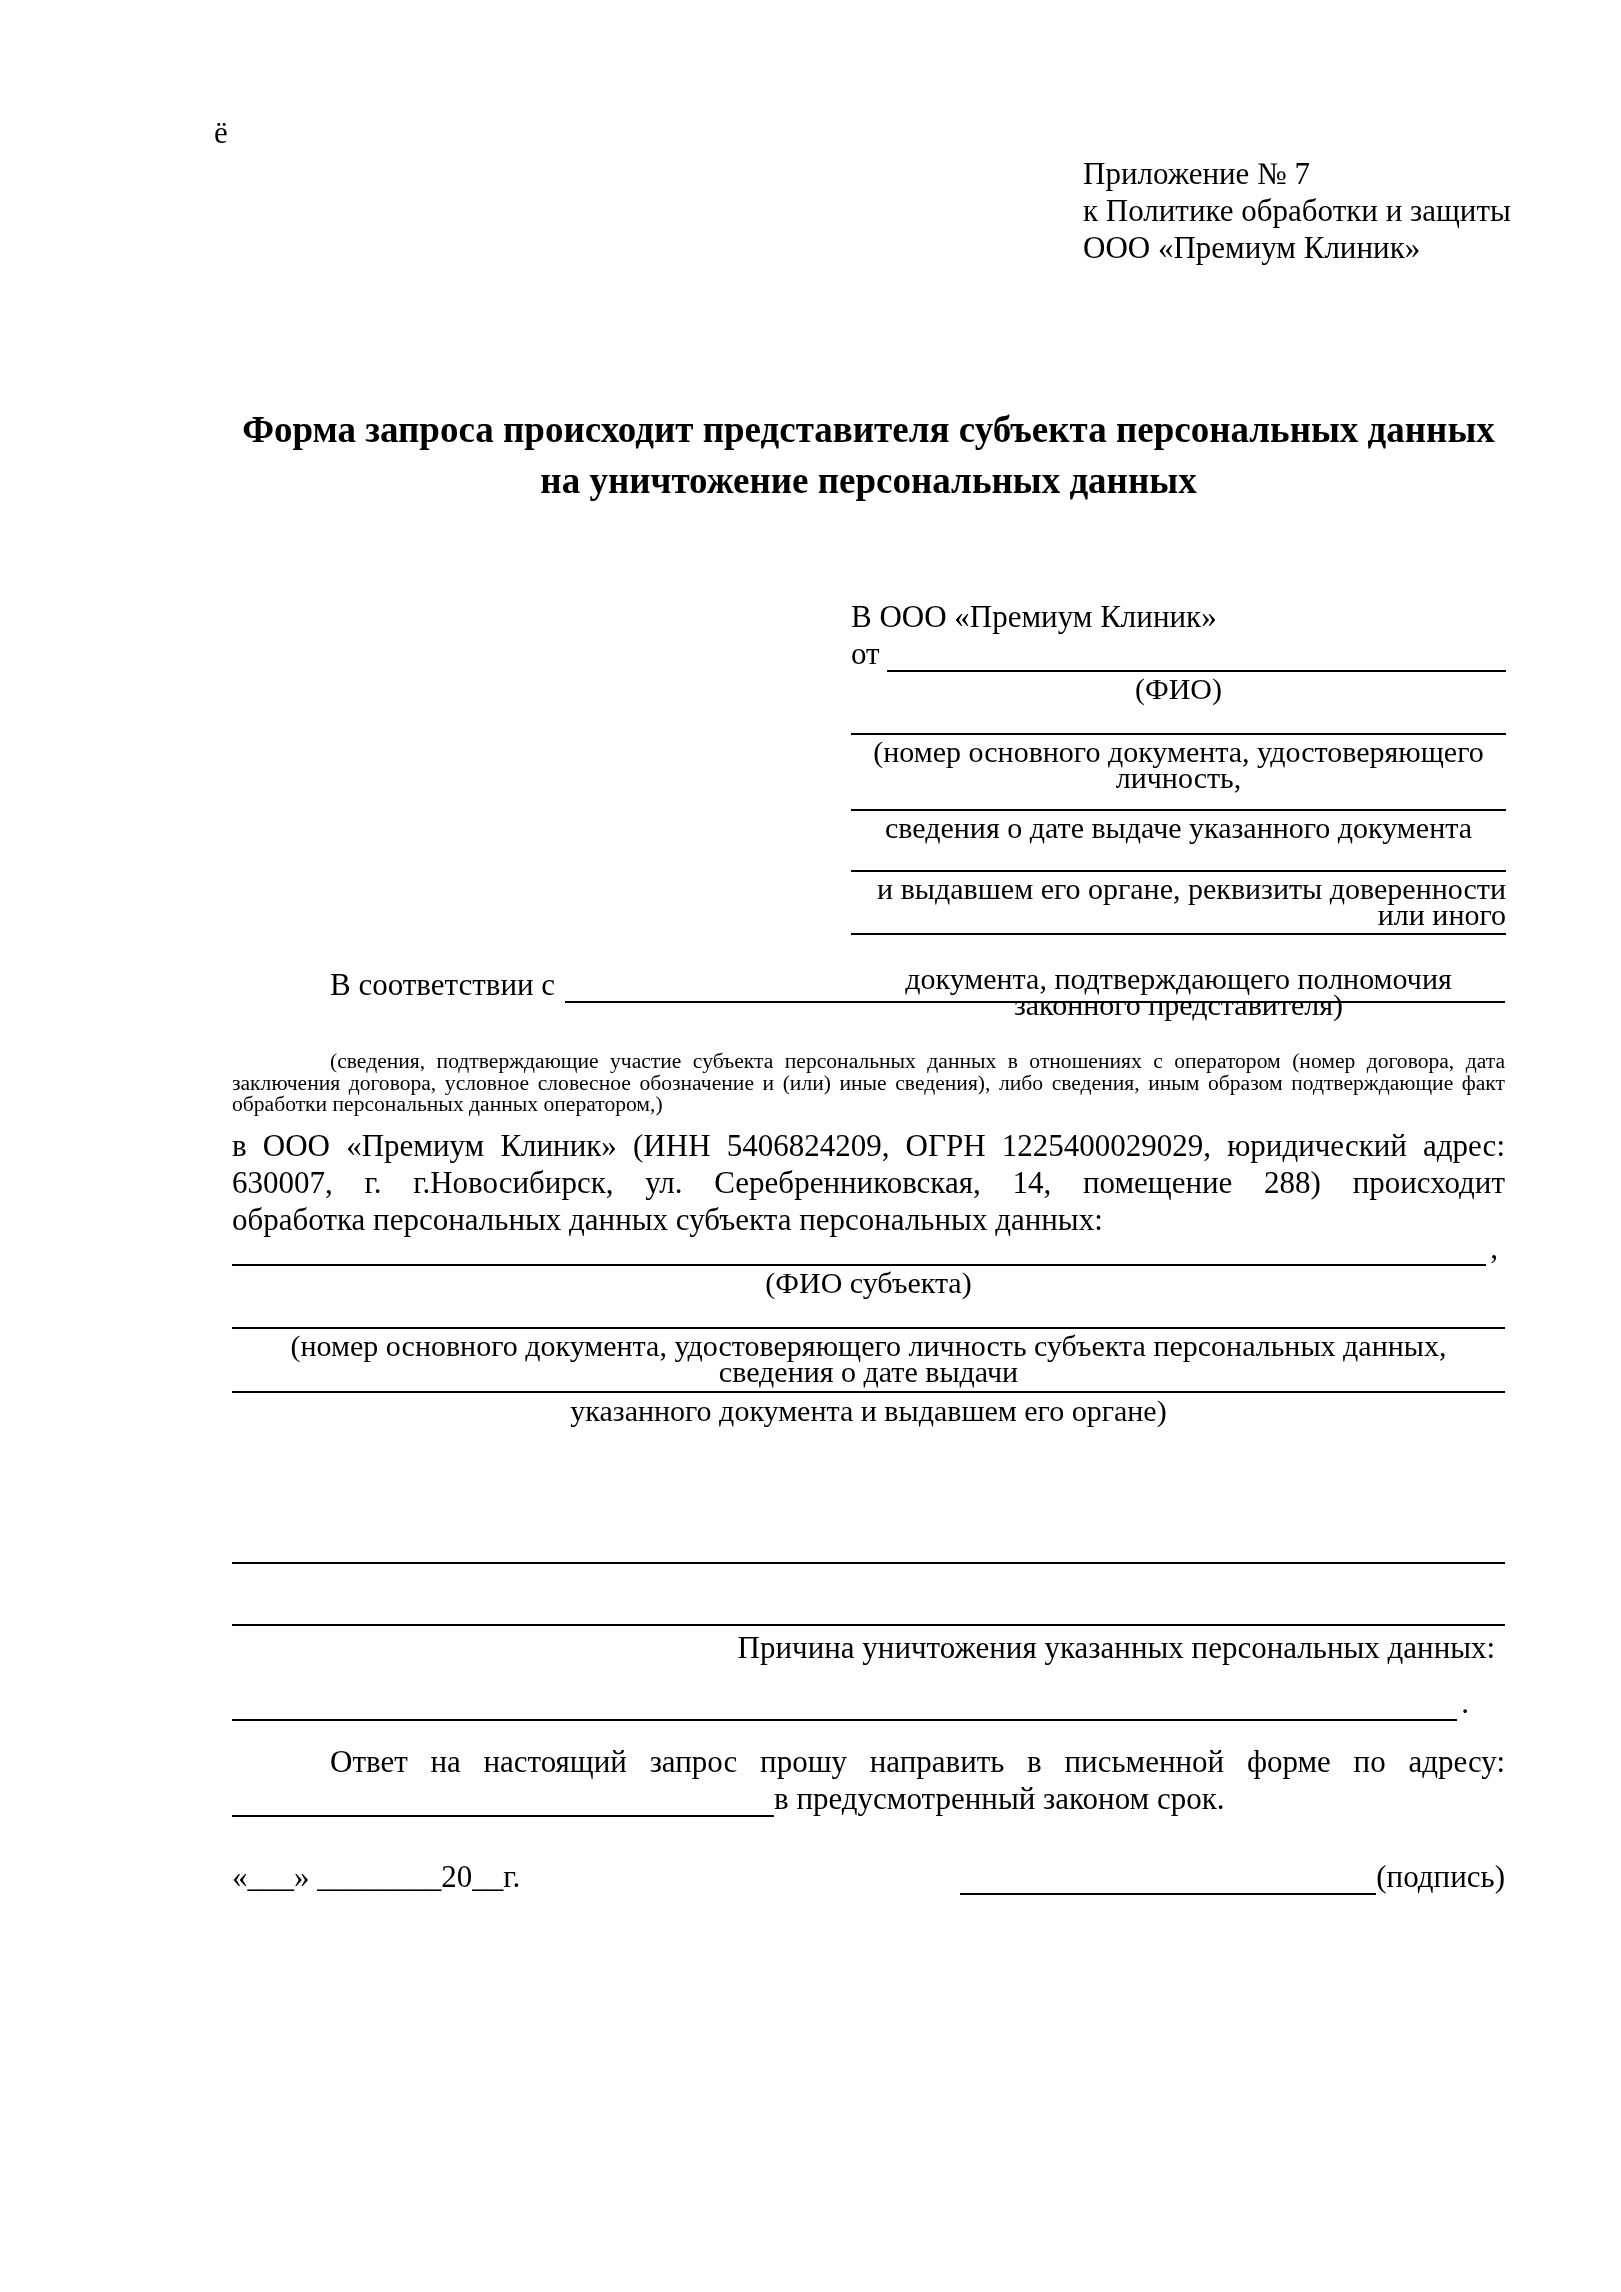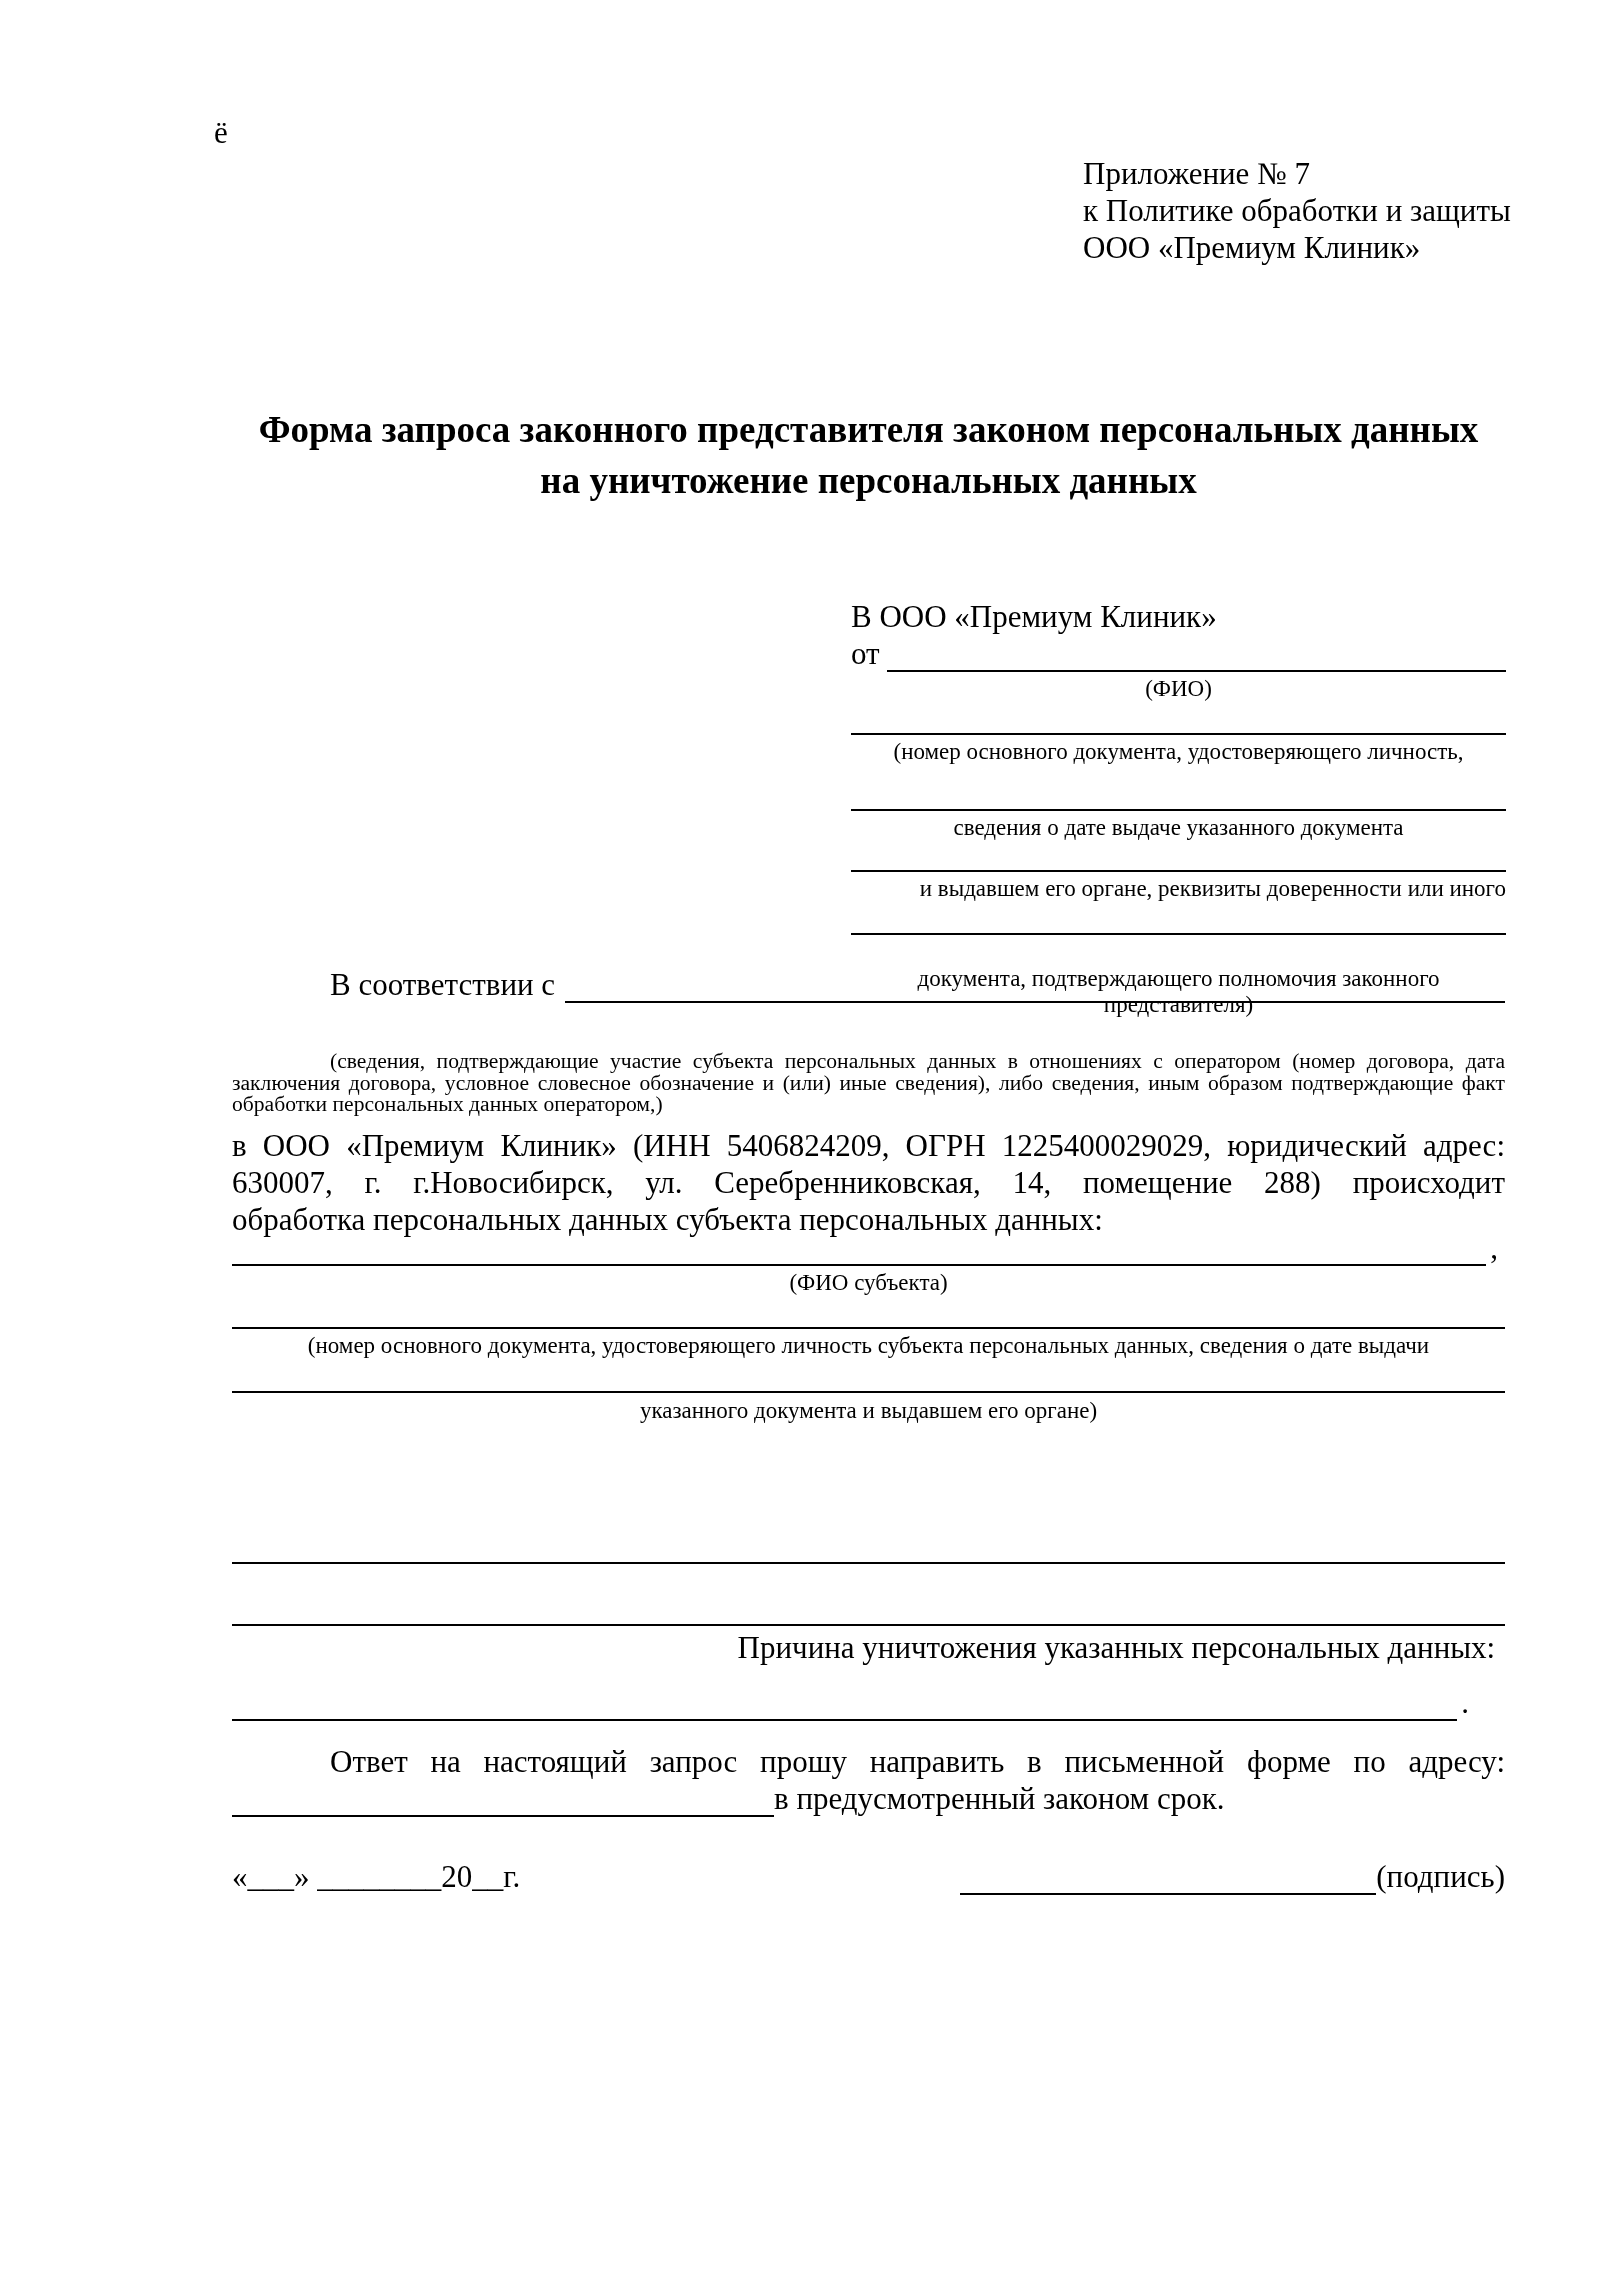--- a/index.html
+++ b/index.html
@@ -6,21 +6,21 @@
   html,body { background:#888; }
   .page {
     position:relative; width:1621px; height:2293px; margin:0 auto;
     background:#ffffff; color:#000;
     font-family:"Liberation Serif","DejaVu Serif",serif;
     overflow:hidden;
   }
   .abs  { position:absolute; }
   .t32  { font-size:31px; line-height:37px; }
   .t38b { font-size:37px; line-height:51px; font-weight:bold; }
-  .cap  { font-size:23px; line-height:25.5px; text-align:center; }
+  .cap  { font-size:30px; line-height:25.5px; text-align:center; }
   .note { font-size:21.6px; line-height:21.6px; text-align:justify; }
   .jlast { text-align:justify; text-align-last:justify; -moz-text-align-last:justify; }
   .center { text-align:center; }
   .ul   { border-bottom:2.9px solid #000; }
   .row  { display:flex; align-items:flex-end; }
   .fill { flex:1 1 auto; border-bottom:2.9px solid #000; }
   .sp100 { display:inline-block; width:98px; }
   .nowrap { white-space:nowrap; }
 </style>
 </head>
@@ -30,21 +30,21 @@
 
   <div class="abs t32" style="left:214px; top:114px;">ё</div>
 
   <div class="abs" style="left:1083px; top:155px; width:436px;">
     <div class="t32">Приложение № 7</div>
     <div class="t32">к Политике обработки и защиты</div>
     <div class="t32">ООО «Премиум Клиник»</div>
   </div>
 
   <div class="abs" style="left:232px; top:404px; width:1273px;">
-    <div class="t38b center">Форма запроса законного представителя законом персональных данных</div>
+    <div class="t38b center">Форма запроса происходит представителя субъекта персональных данных</div>
     <div class="t38b center">на уничтожение персональных данных</div>
   </div>
 
   <div class="abs t32" style="left:851px; top:598px;">В ООО «Премиум Клиник»</div>
 
   <div class="abs row" style="left:851px; top:635px; width:655px; height:37px;">
     <span class="t32" style="padding-right:7.8px;">от</span>
     <span class="fill"></span>
   </div>
   <div class="abs cap" style="left:851px; top:676px; width:655px;">(ФИО)</div>

